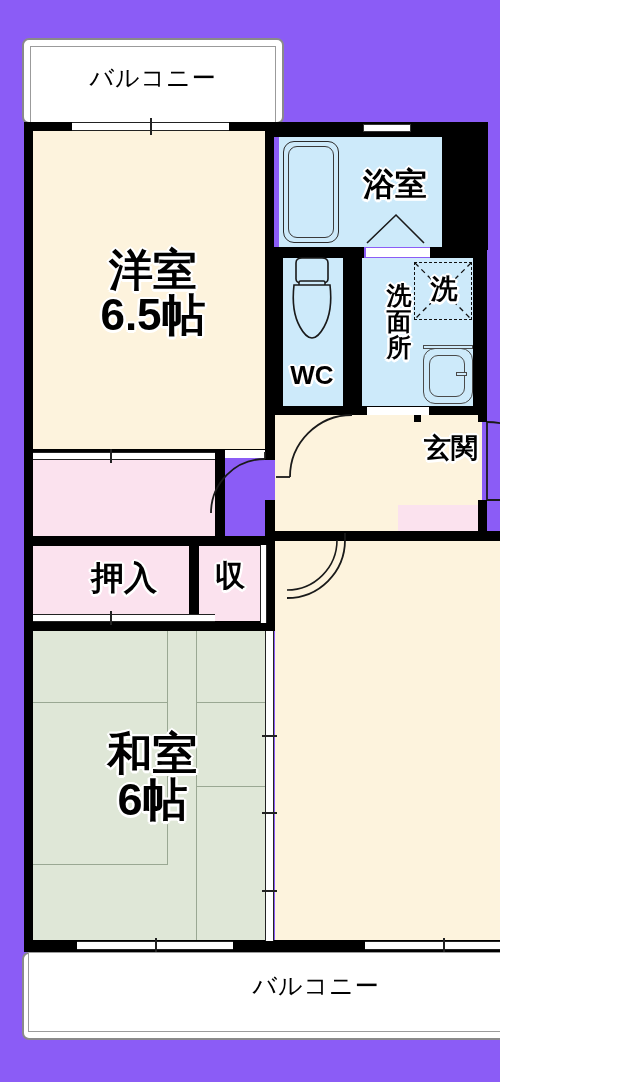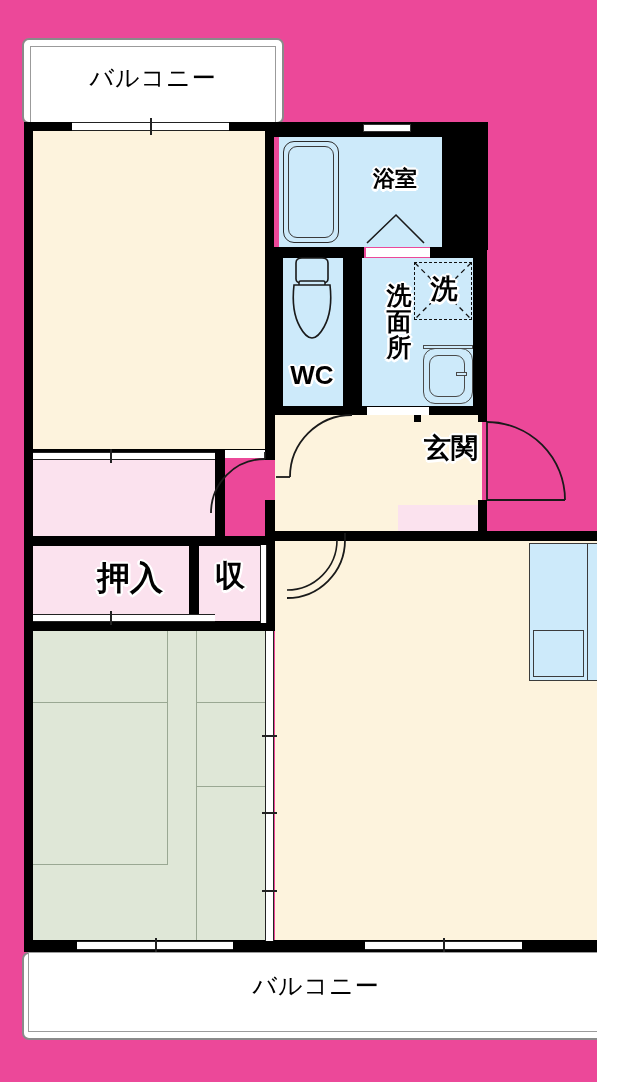--- a/index.html
+++ b/index.html
@@ -1,17 +1,17 @@
 <!DOCTYPE html>
 <html><head>
 <meta charset="utf-8">
 <style>
   html,body{margin:0;padding:0;background:#ffffff;}
   body{width:631px;height:1082px;font-family:"Liberation Sans","DejaVu Sans",sans-serif;}
-  #plan{position:relative;width:597px;height:1082px;background:#ec4899;overflow:hidden;}
+  #plan{position:relative;width:500px;height:1082px;background:#8b5cf6;overflow:hidden;}
   .abs{position:absolute;box-sizing:border-box;}
 
   
   .room{background:#fdf3dd;}
   .tatami{background:#dfe7d7;}
   .closet{background:#fbe2ee;}
   .water{background:#cdeafa;}
   .white{background:#ffffff;}
 
   
@@ -223,31 +223,35 @@
     </g>
     <g stroke="#1a1a1a" stroke-width="1.6" fill="none">
       <path d="M337,540 A50,50 0 0 1 287,590"></path>
     </g>
   </svg>
 
   <div class="abs balcony-outer" style="left:22px;top:952px;width:588px;height:88px;"></div>
   <div class="abs balcony-inner" style="left:28px;top:952px;width:576px;height:80px;"></div>
   <div class="lbl" style="left:28px;top:974px;width:576px;font-size:24px;font-weight:normal;letter-spacing:1px;">バルコニー</div>
 
-
-  <div class="lbl" style="left:350px;top:168px;width:90px;font-size:22px;">浴室</div>
+  <div class="lbl" style="left:63px;top:248px;width:180px;font-size:44px;">洋室
+6.5帖</div>
+
+  <div class="lbl" style="left:350px;top:168px;width:90px;font-size:32px;">浴室</div>
 
   <div class="lbl" style="left:281px;top:362px;width:62px;font-size:26px;">WC</div>
 
   <div class="lbl" style="left:384px;top:283px;width:30px;font-size:25px;line-height:1.03;">洗面所</div>
 
   <div class="lbl" style="left:418px;top:276px;width:52px;font-size:27px;">洗</div>
 
   <div class="lbl" style="left:422px;top:434px;width:58px;font-size:27px;line-height:1.05;">玄関</div>
 
 
-  <div class="lbl" style="left:39px;top:561px;width:182px;font-size:33px;">押入</div>
+  <div class="lbl" style="left:33px;top:561px;width:182px;font-size:33px;">押入</div>
 
   <div class="lbl" style="left:199px;top:561px;width:62px;font-size:30px;">収</div>
 
+  <div class="lbl" style="left:60px;top:731px;width:185px;font-size:45px;">和室
+6帖</div>
 
 
 </div>
 
 </body></html>

